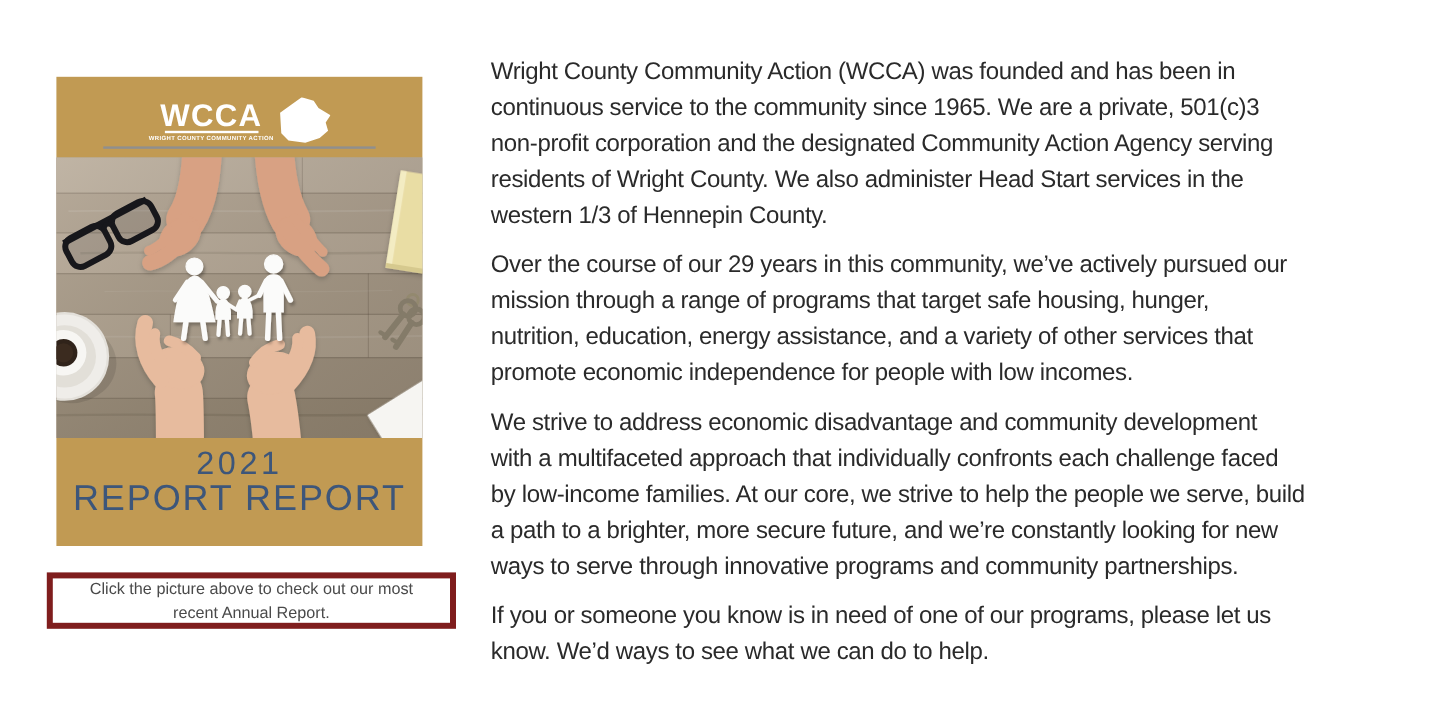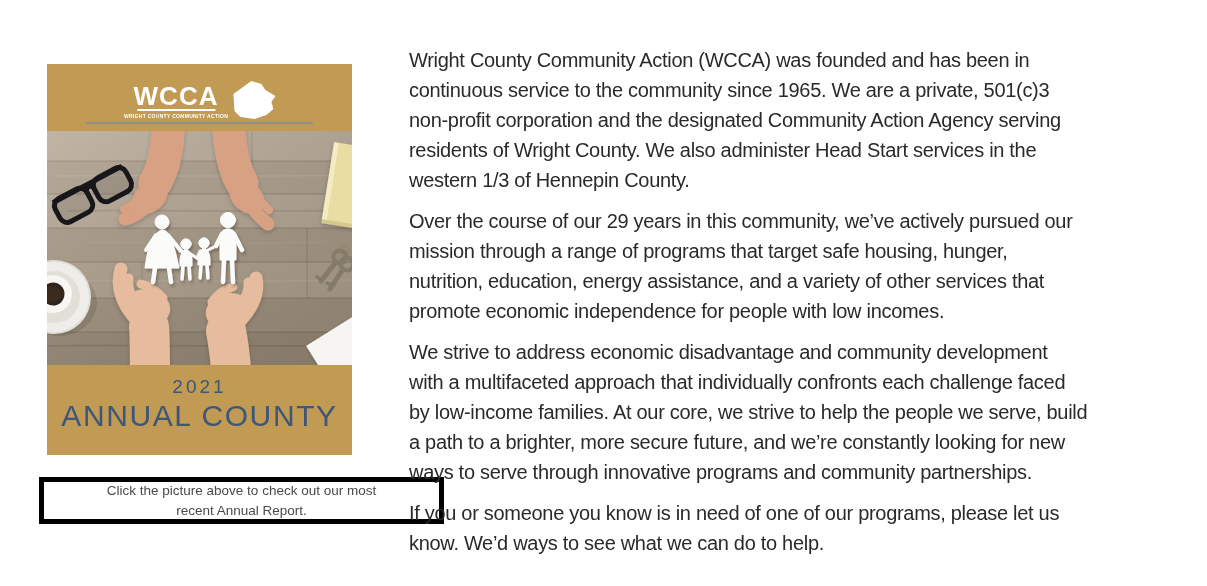--- a/index.html
+++ b/index.html
@@ -16,26 +16,26 @@
   .logo-acronym{color:#ffffff;font-weight:bold;font-size:26px;line-height:21px;
                 letter-spacing:1px;}
   .logo-underline{width:78px;height:2px;background:#ffffff;margin-top:2px;}
   .logo-tagline{color:#ffffff;font-size:5px;font-weight:bold;letter-spacing:.3px;
                 margin-top:2px;white-space:nowrap;}
   .county-svg{margin-top:-3px;display:block;}
   .banner-divider{position:absolute;bottom:7px;left:39px;width:227px;height:2px;background:#8f8f8f;}
   .cover-photo{height:234px;line-height:0;background:#ab9d8b;}
   .cover-bottom{height:90px;background:#c19a53;text-align:center;color:#3d567a;
                 box-sizing:border-box;padding-top:8px;}
-  .cover-year{font-size:19px;font-weight:300;letter-spacing:3px;line-height:27px;}
+  .cover-year{font-size:27px;font-weight:300;letter-spacing:3px;line-height:27px;}
   .cover-title{font-size:30px;font-weight:300;letter-spacing:1.6px;line-height:32px;white-space:nowrap;}
 
   
-  .caption{position:absolute;left:39px;top:477px;width:405px;height:47px;box-sizing:border-box;
-           background:#ffffff;border:5px solid #000000;display:flex;align-items:center;
+  .caption{position:absolute;left:39px;top:477px;width:341px;height:47px;box-sizing:border-box;
+           background:#ffffff;border:5px solid #7f1d1d;display:flex;align-items:center;
            justify-content:center;text-align:center;}
   .caption span{font-size:13.5px;line-height:1.45;color:#4a4a4a;white-space:pre-line;}
 
   
   .article{position:absolute;left:409px;top:45px;width:785px;}
   .article p{margin:0 0 11px 0;font-size:20px;line-height:30px;letter-spacing:-0.3px;
              color:#2a2a2a;white-space:pre-line;}
 </style>
 </head>
 <body>
@@ -200,21 +200,21 @@
           <path d="M175,103 L169,115" fill="none" stroke-width="4.5"></path>
           <path d="M187,103 L195,119" fill="none" stroke-width="4.5"></path>
           <path d="M177,129 L176,151" fill="none" stroke-width="4.5"></path>
           <path d="M185,129 L186,151" fill="none" stroke-width="4.5"></path>
         </g>
       </svg>
     </div>
 
     <div class="cover-bottom">
       <div class="cover-year">2021</div>
-      <div class="cover-title">ANNUAL COUNTY</div>
+      <div class="cover-title">REPORT REPORT</div>
     </div>
   </a>
 
   <div class="caption">
     <span>Click the picture above to check out our most
 recent Annual Report.</span>
   </div>
 
   <div class="article">
     <p>Wright County Community Action (WCCA) was founded and has been in

